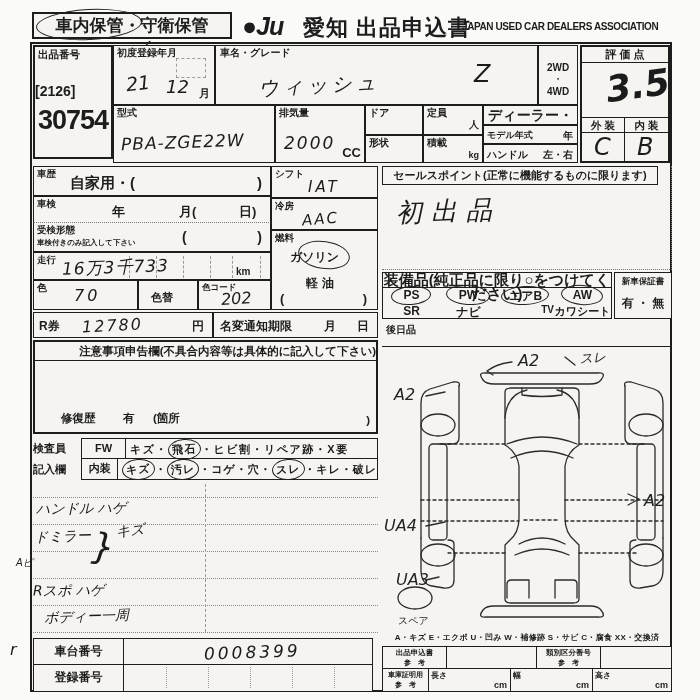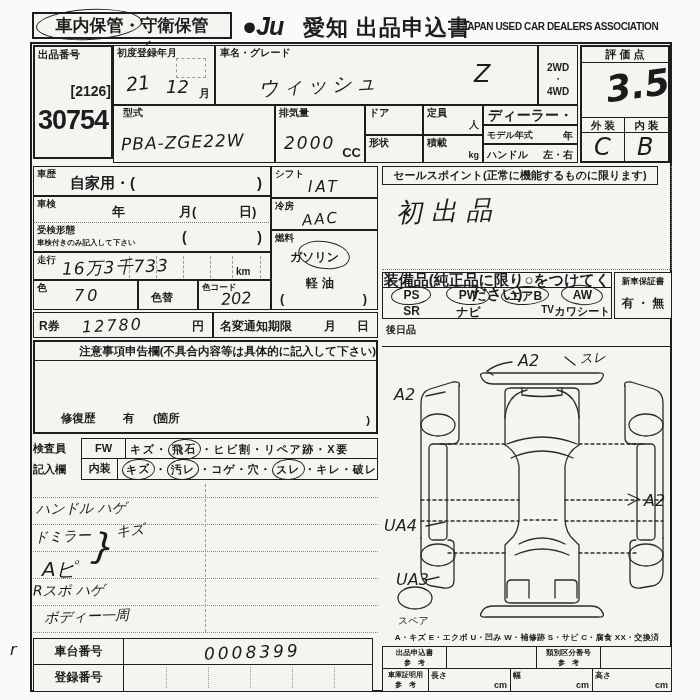--- a/index.html
+++ b/index.html
@@ -30,21 +30,21 @@
   <div class="ell" style="left:36px;top:9px;width:106px;height:31px;transform:rotate(-3deg)"></div>
 
   <div class="nob" style="left:242px;top:12px;font-size:25px;font-weight:bold;font-style:italic;letter-spacing:-1px"><span>●</span><span>Ju</span></div>
   <div class="nob b" style="left:303px;top:13px;font-size:22px;letter-spacing:1px">愛知 出品申込書</div>
   <div class="nob b" style="left:462px;top:21px;font-size:10px;letter-spacing:-0.4px">JAPAN USED CAR DEALERS ASSOCIATION</div>
 
   <div class="cell" style="left:30px;top:42px;width:642px;height:650px;border-width:2px"></div>
 
   <div class="cell" style="left:33px;top:45px;width:80px;height:114px;border-width:2px">
     <div class="lbl" style="position:absolute;left:3px;top:2px;font-size:10.5px">出品番号</div>
-    <div class="b" style="position:absolute;left:0;top:36px;width:100%;text-align:right;font-size:14px">[2126]</div>
+    <div class="b" style="position:absolute;left:0;top:36px;width:100%;text-align:left;font-size:14px">[2126]</div>
     <div class="b" style="position:absolute;left:0;top:58px;width:100%;text-align:center;font-size:27px;letter-spacing:-1px">30754</div>
   </div>
   <div class="hw" style="position:absolute;left:142px;top:36px;font-size:17px;transform:rotate(14deg)">/</div>
 
   <div class="cell" style="left:113px;top:45px;width:102px;height:60px">
     <div class="lbl" style="position:absolute;left:3px;top:2px">初度登録年月</div>
     <div style="position:absolute;right:8px;top:12px;width:30px;height:20px;border:1px dashed #9a9a96"></div>
     <span class="hw" style="position:absolute;left:12px;top:26px;font-size:19px;transform:rotate(-6deg)">21</span>
     <span class="hw" style="position:absolute;left:52px;top:30px;font-size:18px">12</span>
     <span class="b" style="position:absolute;right:4px;bottom:3px;font-size:11px">月</span>
@@ -56,21 +56,21 @@
     <span class="hw" style="position:absolute;left:258px;top:14px;font-size:24px">Z</span>
   </div>
 
   <div class="cell" style="left:538px;top:45px;width:40px;height:60px;text-align:center">
     <div class="b" style="font-size:10px;margin-top:16px">2WD</div>
     <div class="b" style="font-size:9px">・</div>
     <div class="b" style="font-size:10px">4WD</div>
   </div>
 
   <div class="cell" style="left:113px;top:105px;width:162px;height:58px">
-    <div class="lbl" style="position:absolute;left:9px;top:2px">型式</div>
+    <div class="lbl" style="position:absolute;left:3px;top:2px">型式</div>
     <span class="hw" style="position:absolute;left:7px;top:26px;font-size:17px;letter-spacing:1px;transform:rotate(-2deg)">PBA-ZGE22W</span>
   </div>
   <div class="cell" style="left:275px;top:105px;width:90px;height:58px">
     <div class="lbl" style="position:absolute;left:3px;top:2px">排気量</div>
     <span class="hw" style="position:absolute;left:8px;top:27px;font-size:17px;letter-spacing:2px">2000</span>
     <span class="b" style="position:absolute;right:3px;bottom:2px;font-size:13px">CC</span>
   </div>
 
   <div class="cell" style="left:365px;top:105px;width:58px;height:30px">
     <div class="lbl" style="position:absolute;left:3px;top:2px">ドア</div>
@@ -214,21 +214,21 @@
   <div class="dotline" style="left:33px;top:497px;width:345px"></div>
   <div class="dotline" style="left:33px;top:524px;width:345px"></div>
   <div class="dotline" style="left:33px;top:551px;width:345px"></div>
   <div class="dotline" style="left:33px;top:578px;width:345px"></div>
   <div class="dotline" style="left:33px;top:605px;width:345px"></div>
   <div class="dotline" style="left:33px;top:632px;width:345px"></div>
   <div class="dashv" style="left:205px;top:484px;height:148px"></div>
 
   <div class="hw" style="position:absolute;left:36px;top:500px;font-size:14px;transform:rotate(-1deg)">ハンドル ハゲ</div>
   <div class="hw" style="position:absolute;left:34px;top:528px;font-size:14px;transform:rotate(-2deg)">ドミラー</div>
-  <div class="hw" style="position:absolute;left:42px;top:556px;font-size:20px">Aピ</div>
+  <div class="hw" style="position:absolute;left:16px;top:556px;font-size:10px">Aピ</div>
   <div class="hw" style="position:absolute;left:92px;top:526px;font-size:36px;font-weight:normal;transform:rotate(6deg)">}</div>
   <div class="hw" style="position:absolute;left:116px;top:522px;font-size:14px;transform:rotate(-6deg)">キズ</div>
   <div class="hw" style="position:absolute;left:33px;top:582px;font-size:14px;transform:rotate(-1deg)">Rスポ ハゲ</div>
   <div class="hw" style="position:absolute;left:44px;top:608px;font-size:14px;transform:rotate(-2deg)">ボディー一周</div>
 
   <div class="hw" style="position:absolute;left:10px;top:640px;font-size:16px">r</div>
   <div class="cell" style="left:33px;top:638px;width:340px;height:54px;border-width:1.5px">
     <div style="display:flex;height:50%;border-bottom:1px solid var(--ink)">
       <div class="b" style="width:90px;border-right:1px solid var(--ink);text-align:center;font-size:12px;line-height:25px">車台番号</div>
       <div style="flex:1;position:relative">

